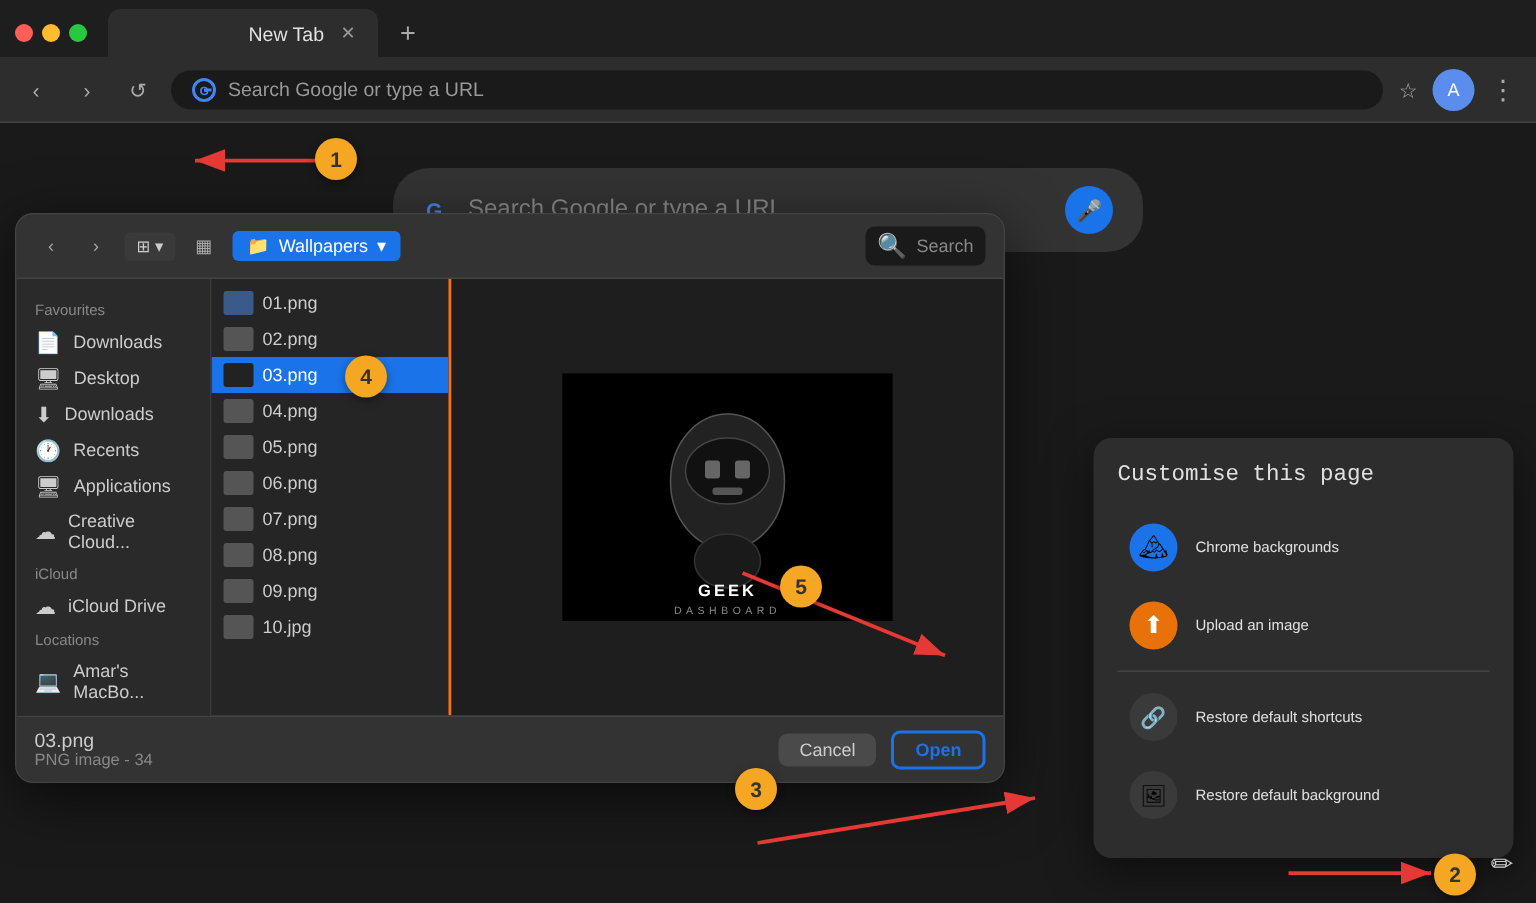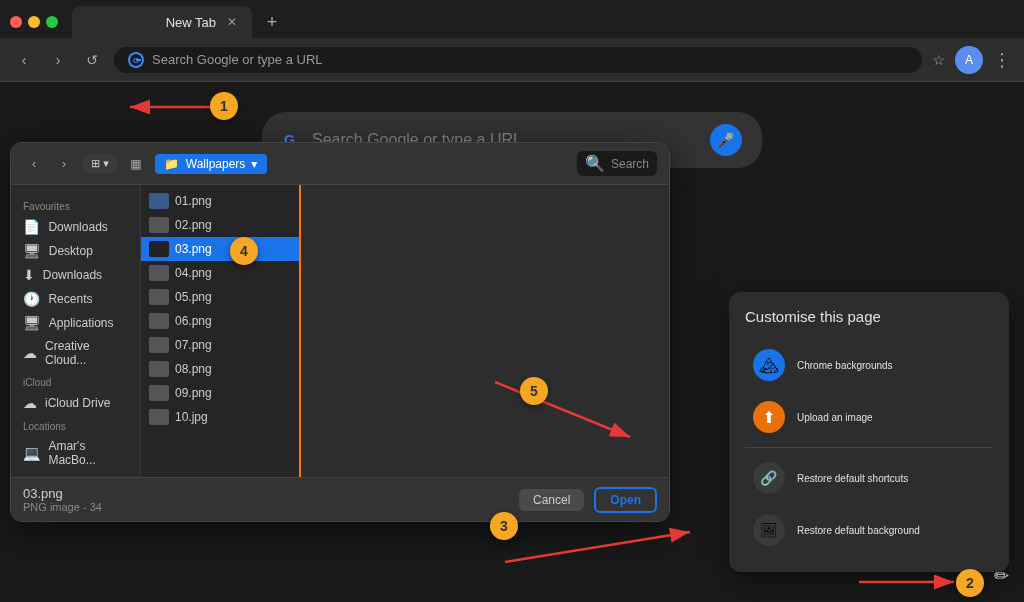--- a/index.html
+++ b/index.html
@@ -413,20 +413,21 @@
       border-radius: 12px;
       padding: 16px;
       box-shadow: 0 8px 30px rgba(0,0,0,0.5);
     }
 
     .cp-title {
       font-size: 15px;
       color: #e0e0e0;
       margin-bottom: 14px;
       font-weight: 500;
+      font-family: Liberation Mono, monospace;
     }
 
     .cp-item {
       display: flex;
       align-items: center;
       padding: 10px 8px;
       gap: 12px;
       cursor: pointer;
       border-radius: 8px;
     }
@@ -668,20 +669,41 @@
         <div class="fp-file-item">
           <div class="fp-file-thumb" style="background:#555;"></div>
           <span>09.png</span>
         </div>
         <div class="fp-file-item">
           <div class="fp-file-thumb" style="background:#555;"></div>
           <span>10.jpg</span>
         </div>
       </div>
 
+      <div class="fp-preview">
+        <div class="geek-svg-container">
+          <svg width="220" height="165" viewBox="0 0 220 165" xmlns="http://www.w3.org/2000/svg">
+            <rect width="220" height="165" fill="#000"></rect>
+
+            <ellipse cx="110" cy="72" rx="38" ry="45" fill="#222" stroke="#555" stroke-width="1"></ellipse>
+
+            <ellipse cx="110" cy="65" rx="28" ry="22" fill="#111" stroke="#444" stroke-width="1"></ellipse>
+
+            <rect x="95" y="58" width="10" height="12" rx="2" fill="#666"></rect>
+            <rect x="115" y="58" width="10" height="12" rx="2" fill="#666"></rect>
+
+            <rect x="100" y="76" width="20" height="5" rx="2" fill="#555"></rect>
+
+            <ellipse cx="110" cy="125" rx="22" ry="18" fill="#1a1a1a" stroke="#333" stroke-width="1"></ellipse>
+
+            <text x="110" y="148" text-anchor="middle" font-family="Arial" font-size="11" font-weight="bold" fill="white" letter-spacing="2">GEEK</text>
+            <text x="110" y="160" text-anchor="middle" font-family="Arial" font-size="7" fill="#888" letter-spacing="3">DASHBOARD</text>
+          </svg>
+        </div>
+      </div>
     </div>
 
     <div class="fp-footer">
       <div class="fp-file-info">
         <div class="fp-file-name">03.png</div>
         <div class="fp-file-meta">PNG image - 34</div>
       </div>
       <button class="fp-cancel-btn">Cancel</button>
       <button class="fp-open-btn">Open</button>
     </div>

